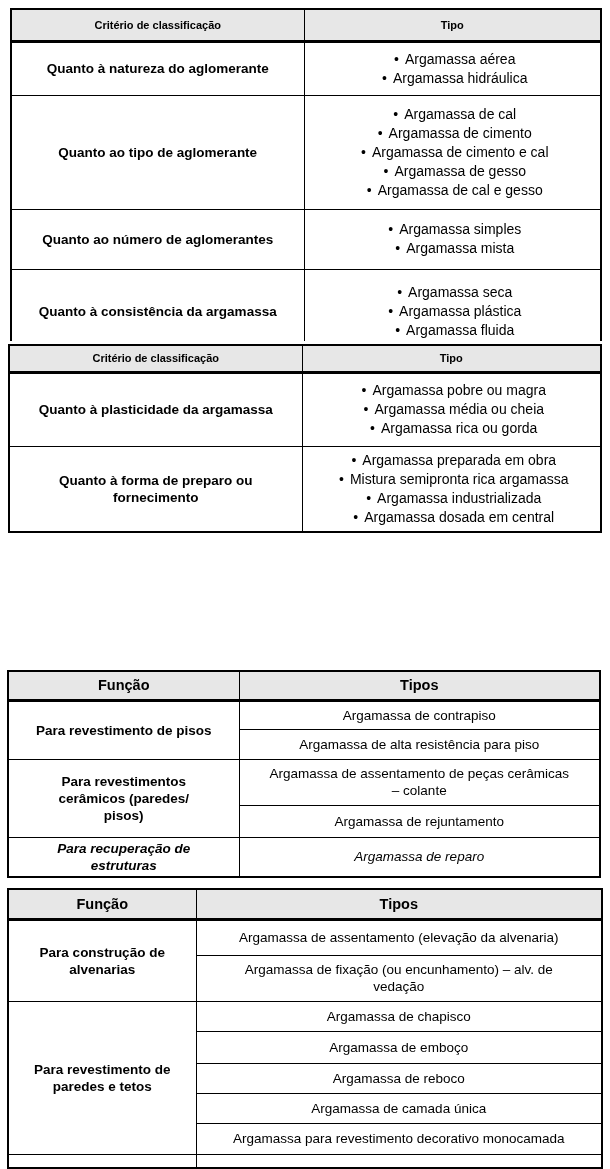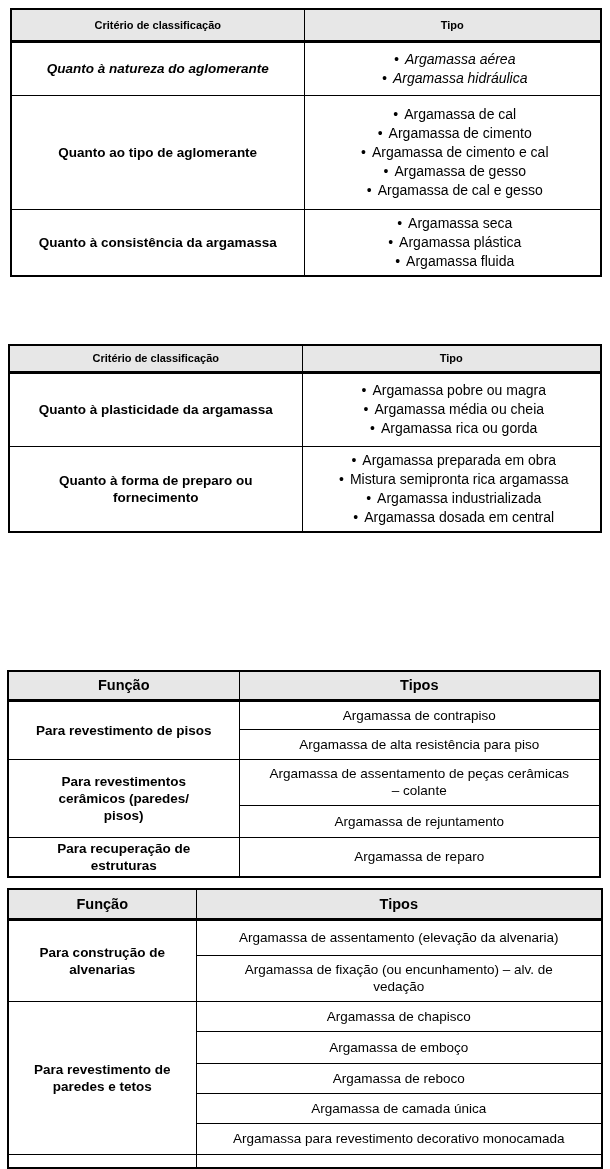--- a/index.html
+++ b/index.html
@@ -55,38 +55,38 @@
     font-weight:bold;font-size:13.5px;line-height:17px;
     text-align:center;white-space:pre-line;padding:2px 0;
   }
   .t-func td.tipo{
     font-size:13.5px;line-height:17px;text-align:center;
     white-space:pre-line;padding:2px 8px;
   }
   
   .t1{left:10px;top:8px;width:592px;height:333px;}
   .t1 thead tr{height:32px;}
-  .t1 tbody tr:nth-child(1){height:54px;font-style:italic;}
+  .t1 tbody tr:nth-child(1){height:54px;}
   .t1 tbody tr:nth-child(2){height:114px;}
   .t1 tbody tr:nth-child(3){height:60px;}
   .t1 tbody tr:nth-child(4){height:85px;}
 
   .t2{left:8px;top:344px;width:594px;}
   .t2 thead tr{height:27px;}
   .t2 tbody tr:nth-child(1){height:74px;}
   .t2 tbody tr:nth-child(2){height:59px;}
   .t2 tbody tr:nth-child(3){height:82px;}
 
   .t3{left:7px;top:670px;width:594px;}
   .t3 thead tr{height:29px;}
   .t3 tbody tr:nth-child(1){height:29px;}
   .t3 tbody tr:nth-child(2){height:30px;}
   .t3 tbody tr:nth-child(3){height:46px;}
   .t3 tbody tr:nth-child(4){height:32px;}
-  .t3 tbody tr:nth-child(5){height:24px;}
+  .t3 tbody tr:nth-child(5){height:24px;font-style:italic;}
 
   .t4{left:7px;top:888px;width:596px;}
   .t4 thead tr{height:30px;}
   .t4 tbody tr:nth-child(1){height:36px;}
   .t4 tbody tr:nth-child(2){height:46px;}
   .t4 tbody tr:nth-child(3){height:30px;}
   .t4 tbody tr:nth-child(4){height:32px;}
   .t4 tbody tr:nth-child(5){height:30px;margin-left:32px;}
   .t4 tbody tr:nth-child(6){height:30px;}
   .t4 tbody tr:nth-child(7){height:31px;}
@@ -120,20 +120,27 @@
             <td class="crit">Quanto ao tipo de aglomerante</td>
             <td class="tipos">
               <div class="line"><span class="blt">•</span><span>Argamassa de cal</span></div>
               <div class="line"><span class="blt">•</span><span>Argamassa de cimento</span></div>
               <div class="line"><span class="blt">•</span><span>Argamassa de cimento e cal</span></div>
               <div class="line"><span class="blt">•</span><span>Argamassa de gesso</span></div>
               <div class="line"><span class="blt">•</span><span>Argamassa de cal e gesso</span></div>
             </td>
           </tr>
           <tr>
+            <td class="crit">Quanto ao número de aglomerantes</td>
+            <td class="tipos">
+              <div class="line"><span class="blt">•</span><span>Argamassa simples</span></div>
+              <div class="line"><span class="blt">•</span><span>Argamassa mista</span></div>
+            </td>
+          </tr>
+          <tr>
             <td class="crit">Quanto à consistência da argamassa</td>
             <td class="tipos">
               <div class="line"><span class="blt">•</span><span>Argamassa seca</span></div>
               <div class="line"><span class="blt">•</span><span>Argamassa plástica</span></div>
               <div class="line"><span class="blt">•</span><span>Argamassa fluida</span></div>
             </td>
           </tr>
         </tbody>
       </table>
     </div>

